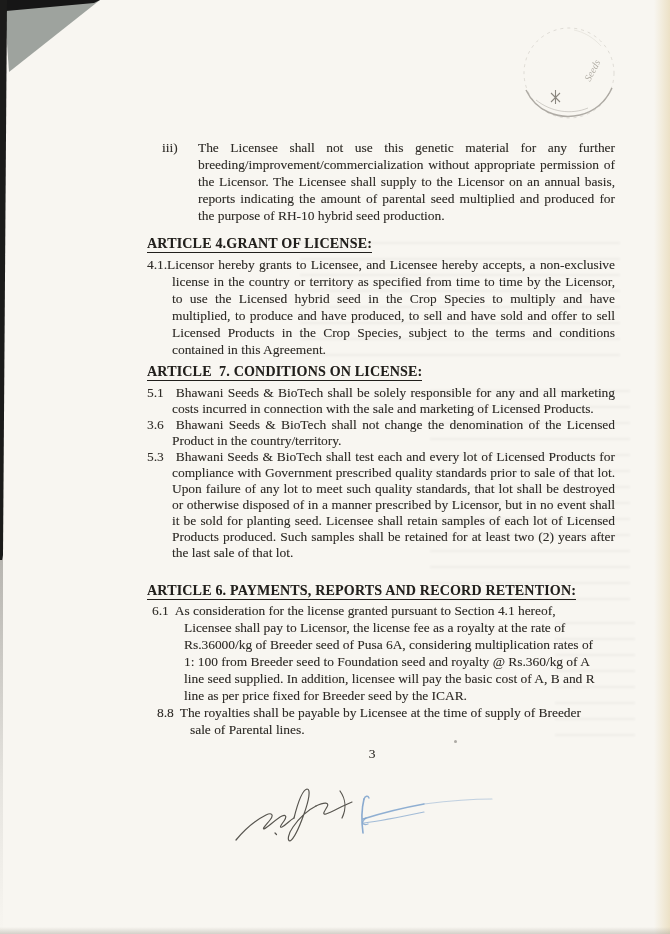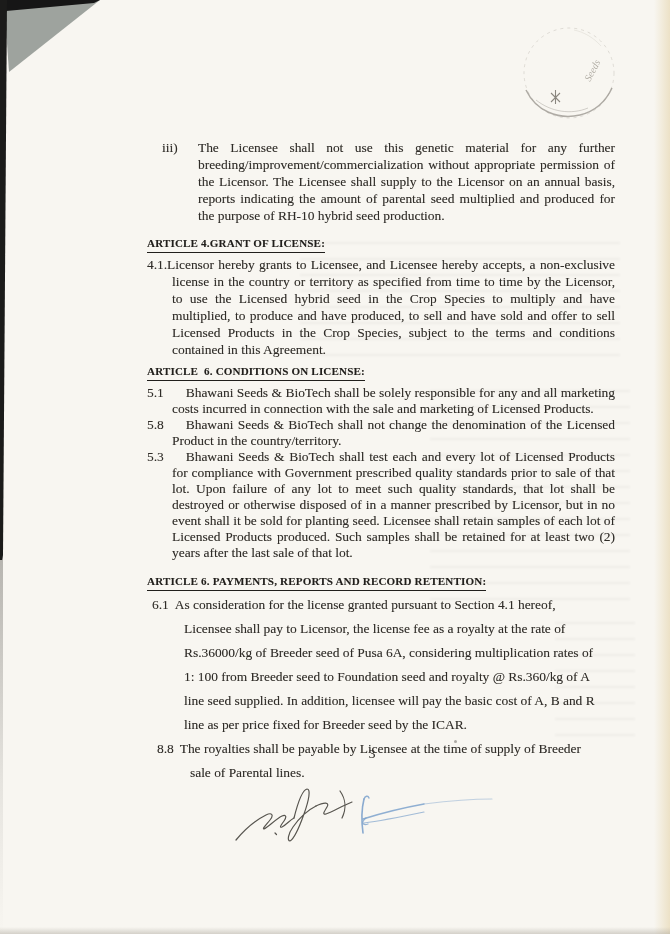--- a/index.html
+++ b/index.html
@@ -29,29 +29,29 @@
   .g2{left:430px;top:390px;width:200px;height:215px;}
   .g3{left:555px;top:622px;width:80px;height:120px;}
   
   .content{position:absolute;left:147px;top:139px;width:468px;
     font-size:13.4px;line-height:17px;
     text-shadow:.2px .2px .35px rgba(70,65,58,.35);font-family:Liberation Serif, serif;}
   .row-iii{display:flex;}
   .row-iii .num{flex:0 0 51px;padding-left:15px;box-sizing:border-box;}
   .row-iii .txt{flex:1;text-align:justify;}
   .heading{margin-top:11px;font-weight:bold;color:#211f1c;letter-spacing:.2px;
-    font-size:11px;white-space:pre-wrap;}
+    font-size:14px;white-space:pre-wrap;}
   .heading .hd{display:inline-block;border-bottom:1.6px solid #211f1c;padding-bottom:0;}
   .clause{padding-left:25px;text-indent:-25px;text-align:justify;}
   .c41{margin-top:3px;}
   .a5{margin-top:4px;line-height:16px;}
-  .a5 .n{margin-right:22px;}
+  .a5 .n{margin-right:12px;}
   .h5m{margin-top:5px;}
-  .h6m{margin-top:12px;}
-  .a6{margin-top:2px;margin-left:5px;width:447px;line-height:24px;text-align:left;
+  .h6m{margin-top:21px;}
+  .a6{margin-top:2px;margin-left:5px;width:447px;line-height:17px;text-align:left;
     padding-left:32px;text-indent:-32px;box-sizing:border-box;}
   .a6 .n{margin-right:6px;}
   .c62{padding-left:38px;text-indent:-33px;}
   .pagenum{position:absolute;left:360px;top:746px;width:24px;text-align:center;
     font-size:13.5px;text-shadow:.2px .2px .35px rgba(70,65,58,.35);}
   .speck{position:absolute;left:454px;top:740px;width:3px;height:3px;border-radius:50%;
     background:#6f6c66;opacity:.55;}
   
   .stamp{position:absolute;left:506px;top:16px;}
   .sig-dark{position:absolute;left:228px;top:782px;}
@@ -89,24 +89,24 @@
 
     <div class="row-iii">
       <span class="num">iii)</span>
       <div class="txt">The Licensee shall not use this genetic material for any further breeding/improvement/commercialization without appropriate permission of the Licensor. The Licensee shall supply to the Licensor on an annual basis, reports indicating the amount of parental seed multiplied and produced for the purpose of RH-10 hybrid seed production.</div>
     </div>
 
     <div class="heading"><span class="hd">ARTICLE 4.GRANT OF LICENSE:</span></div>
 
     <div class="clause c41"><span>4.1.</span><span>Licensor hereby grants to Licensee, and Licensee hereby accepts, a non-exclusive license in the country or territory as specified from time to time by the Licensor, to use the Licensed hybrid seed in the Crop Species to multiply and have multiplied, to produce and have produced, to sell and have sold and offer to sell Licensed Products in the Crop Species, subject to the terms and conditions contained in this Agreement.</span></div>
 
-    <div class="heading h5m"><span class="hd">ARTICLE  6. CONDITIONS ON LICENSE:</span></div>
+    <div class="heading h5m"><span class="hd">ARTICLE  7. CONDITIONS ON LICENSE:</span></div>
 
     <div class="clause a5"><span class="n">5.1</span><span>Bhawani Seeds &amp; BioTech shall be solely responsible for any and all marketing costs incurred in connection with the sale and marketing of Licensed Products.</span></div>
-    <div class="clause a5" style="margin-top:0"><span class="n">5.8</span><span>Bhawani Seeds &amp; BioTech shall not change the denomination of the Licensed Product in the country/territory.</span></div>
+    <div class="clause a5" style="margin-top:0"><span class="n">3.6</span><span>Bhawani Seeds &amp; BioTech shall not change the denomination of the Licensed Product in the country/territory.</span></div>
     <div class="clause a5" style="margin-top:0"><span class="n">5.3</span><span>Bhawani Seeds &amp; BioTech shall test each and every lot of Licensed Products for compliance with Government prescribed quality standards prior to sale of that lot. Upon failure of any lot to meet such quality standards, that lot shall be destroyed or otherwise disposed of in a manner prescribed by Licensor, but in no event shall it be sold for planting seed. Licensee shall retain samples of each lot of Licensed Products produced. Such samples shall be retained for at least two (2) years after the last sale of that lot.</span></div>
 
     <div class="heading h6m"><span class="hd">ARTICLE 6. PAYMENTS, REPORTS AND RECORD RETENTION:</span></div>
 
     <div class="clause a6"><span class="n">6.1</span><span>As consideration for the license granted pursuant to Section 4.1 hereof, Licensee shall pay to Licensor, the license fee as a royalty at the rate of Rs.36000/kg of Breeder seed of Pusa 6A, considering multiplication rates of 1: 100 from Breeder seed to Foundation seed and royalty @ Rs.360/kg of A line seed supplied. In addition, licensee will pay the basic cost of A, B and R line as per price fixed for Breeder seed by the ICAR.</span></div>
     <div class="clause a6 c62" style="margin-top:0"><span class="n">8.8</span><span>The royalties shall be payable by Licensee at the time of supply of Breeder sale of Parental lines.</span></div>
 
   </div>
 
   <div class="pagenum">3</div>

